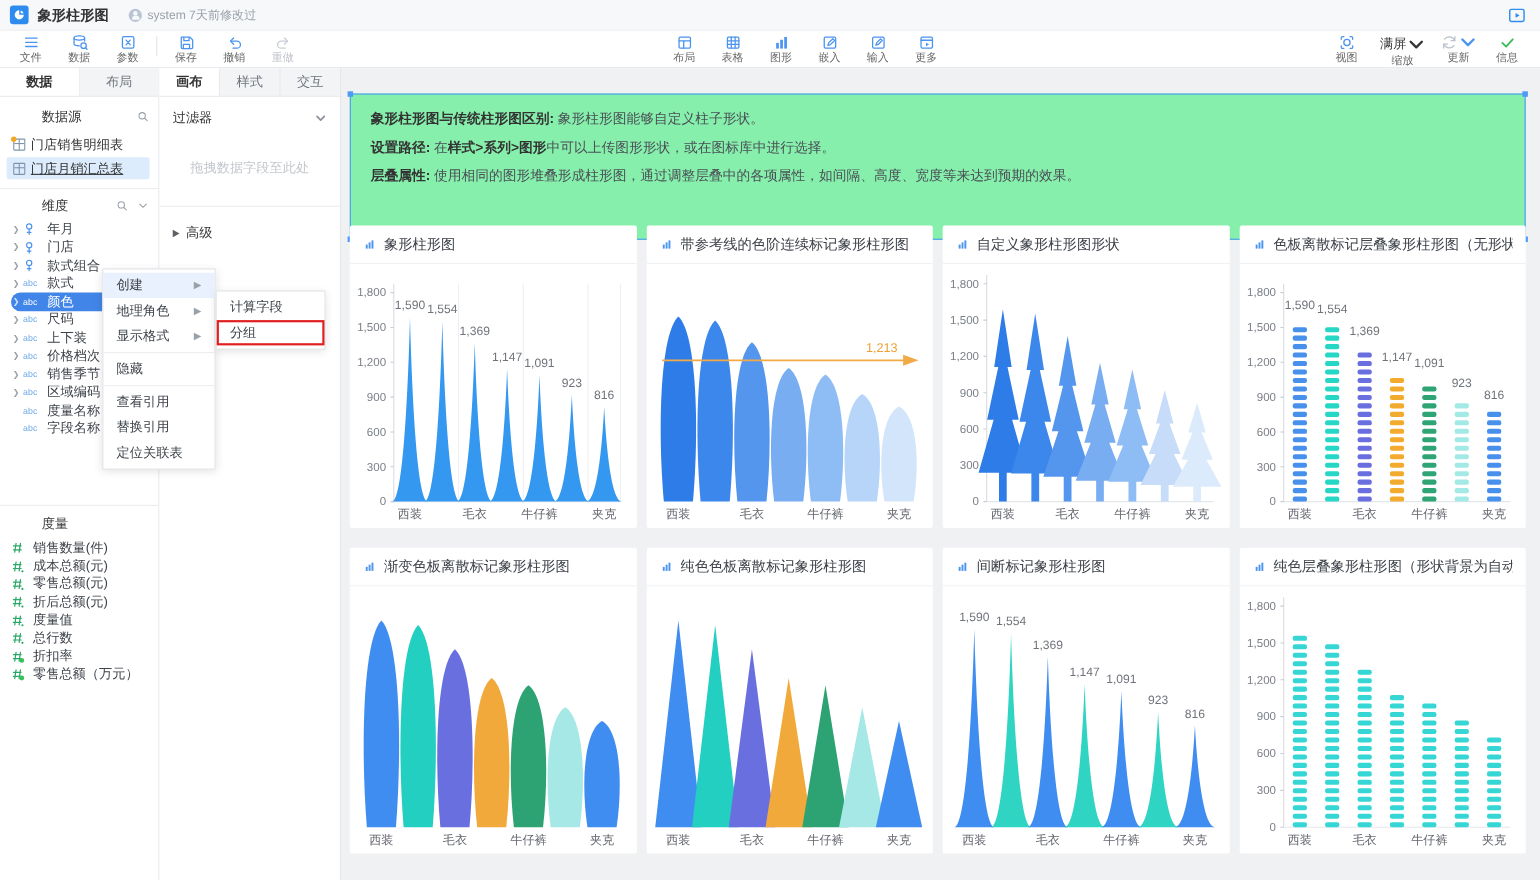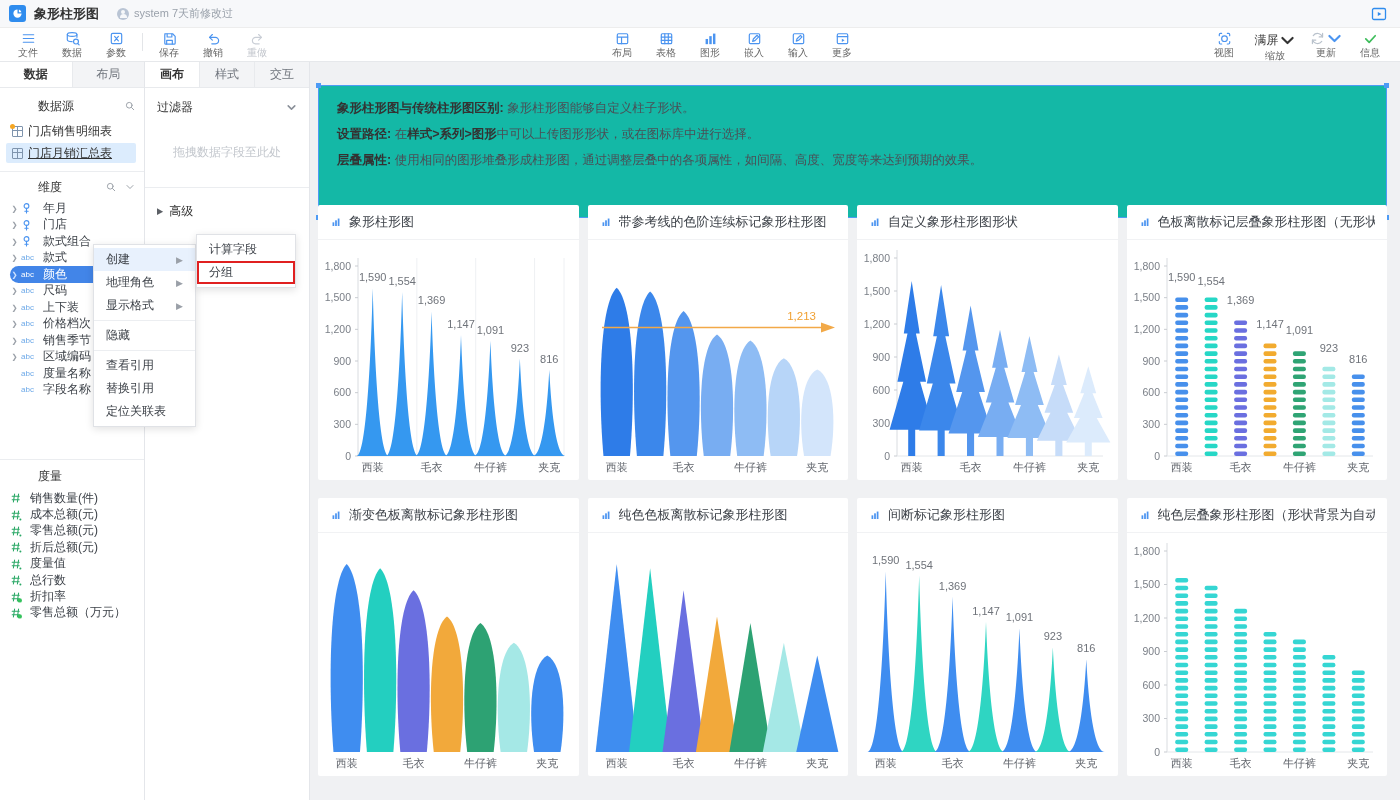--- a/index.html
+++ b/index.html
@@ -65,21 +65,21 @@
   .p2 { position:absolute; left:145px; top:62px; width:165px; bottom:0; background:#fff; border-right:1px solid #e4e6ea;}
   .p2c { padding:10px 12px; }
   .filtrow { display:flex; align-items:center; height:18px; color:#333;}
   .dropzone { text-align:center; color:#c3c7cd; margin:28px 0 26px 0; }
   .hr2 { height:1px; background:#ebedf0; margin:0 -12px; }
   .advrow { display:flex; align-items:center; height:18px; margin-top:14px; color:#333; cursor:pointer;}
   .advrow .tri { font-size:8px; color:#5c6066; margin-right:6px; transform:scaleY(1.1);}
 
   
   .cv { position:absolute; left:310px; top:62px; right:0; bottom:0; background:#f0f1f3; overflow:hidden;}
-  .desc { position:absolute; left:8px; top:23px; width:1069px; height:133px; background:#14b8a6;
+  .desc { position:absolute; left:8px; top:23px; width:1069px; height:133px; background:#86efac;
     border:1px solid #4d9bf5; padding:14px 18px 0 18px; cursor:pointer;}
   .desc .ln { margin-bottom:9px; font-size:12.5px; color:#4a4f56; line-height:17px;}
   .desc b { color:#333; }
   .hdl { position:absolute; width:5px; height:5px; background:#4d9bf5; }
   .grid { position:absolute; left:8px; top:143px; width:1069px; display:grid;
     grid-template-columns:repeat(4, 1fr); grid-template-rows:275px 278px; gap:18px 9px; }
   .card { background:#fff; border-radius:2px; cursor:pointer; overflow:hidden;}
   .chdr { height:35px; display:flex; align-items:center; padding:0 12px; border-bottom:1px solid #f1f2f4;}
   .chdr svg { width:12px; height:12px; flex:none; margin-right:7px;}
   .ctitle { font-size:13px; color:#3d4249; white-space:nowrap; overflow:hidden; }
@@ -1052,20 +1052,20 @@
     </div>
     <div class="mi">
       <span>替换引用</span>
       <span class="sp"></span>
     </div>
     <div class="mi">
       <span>定位关联表</span>
       <span class="sp"></span>
     </div>
   </div>
-<div class="menu" style="left:196px;top:234px;width:100px" id="subMenu">
+<div class="menu" style="left:196px;top:264px;width:100px" id="subMenu">
     <div class="mi">
       <span>计算字段</span>
     </div>
     <div class="mi annot">
       <span>分组</span>
     </div>
   </div>
 
 </body></html>

